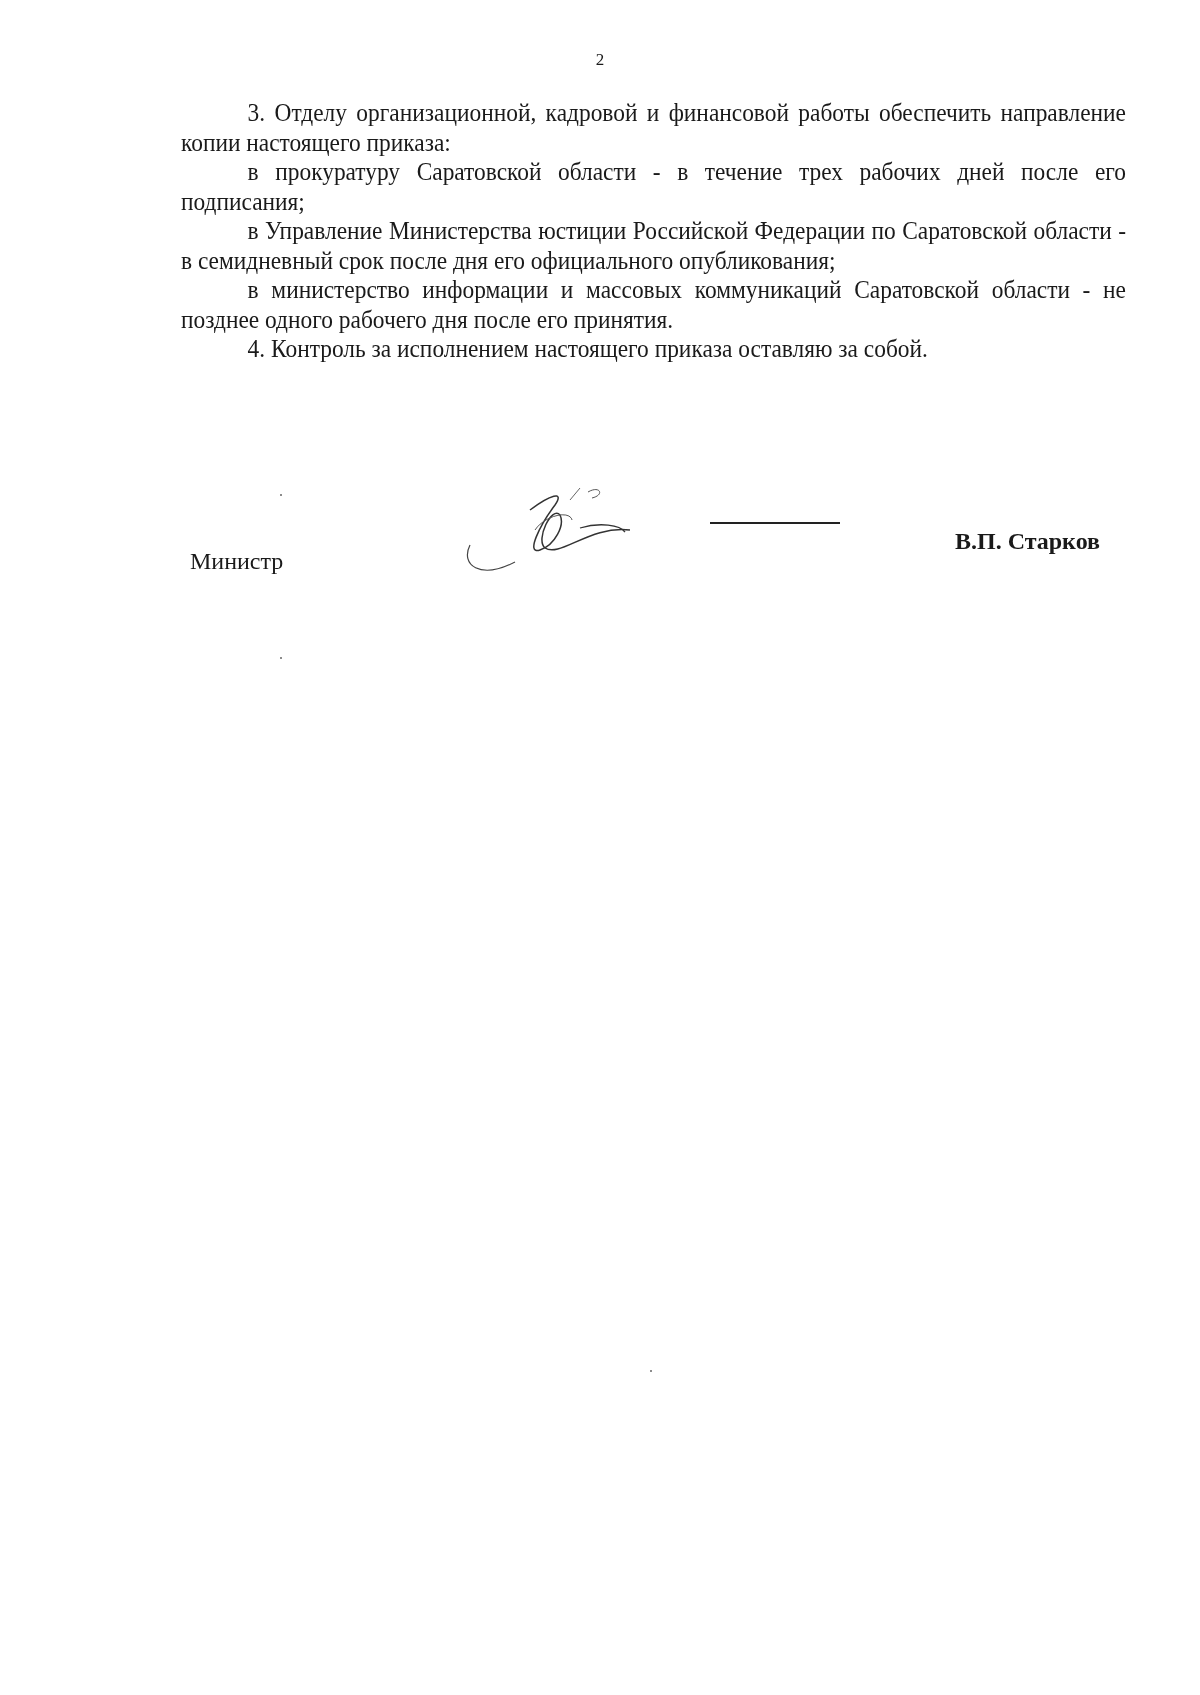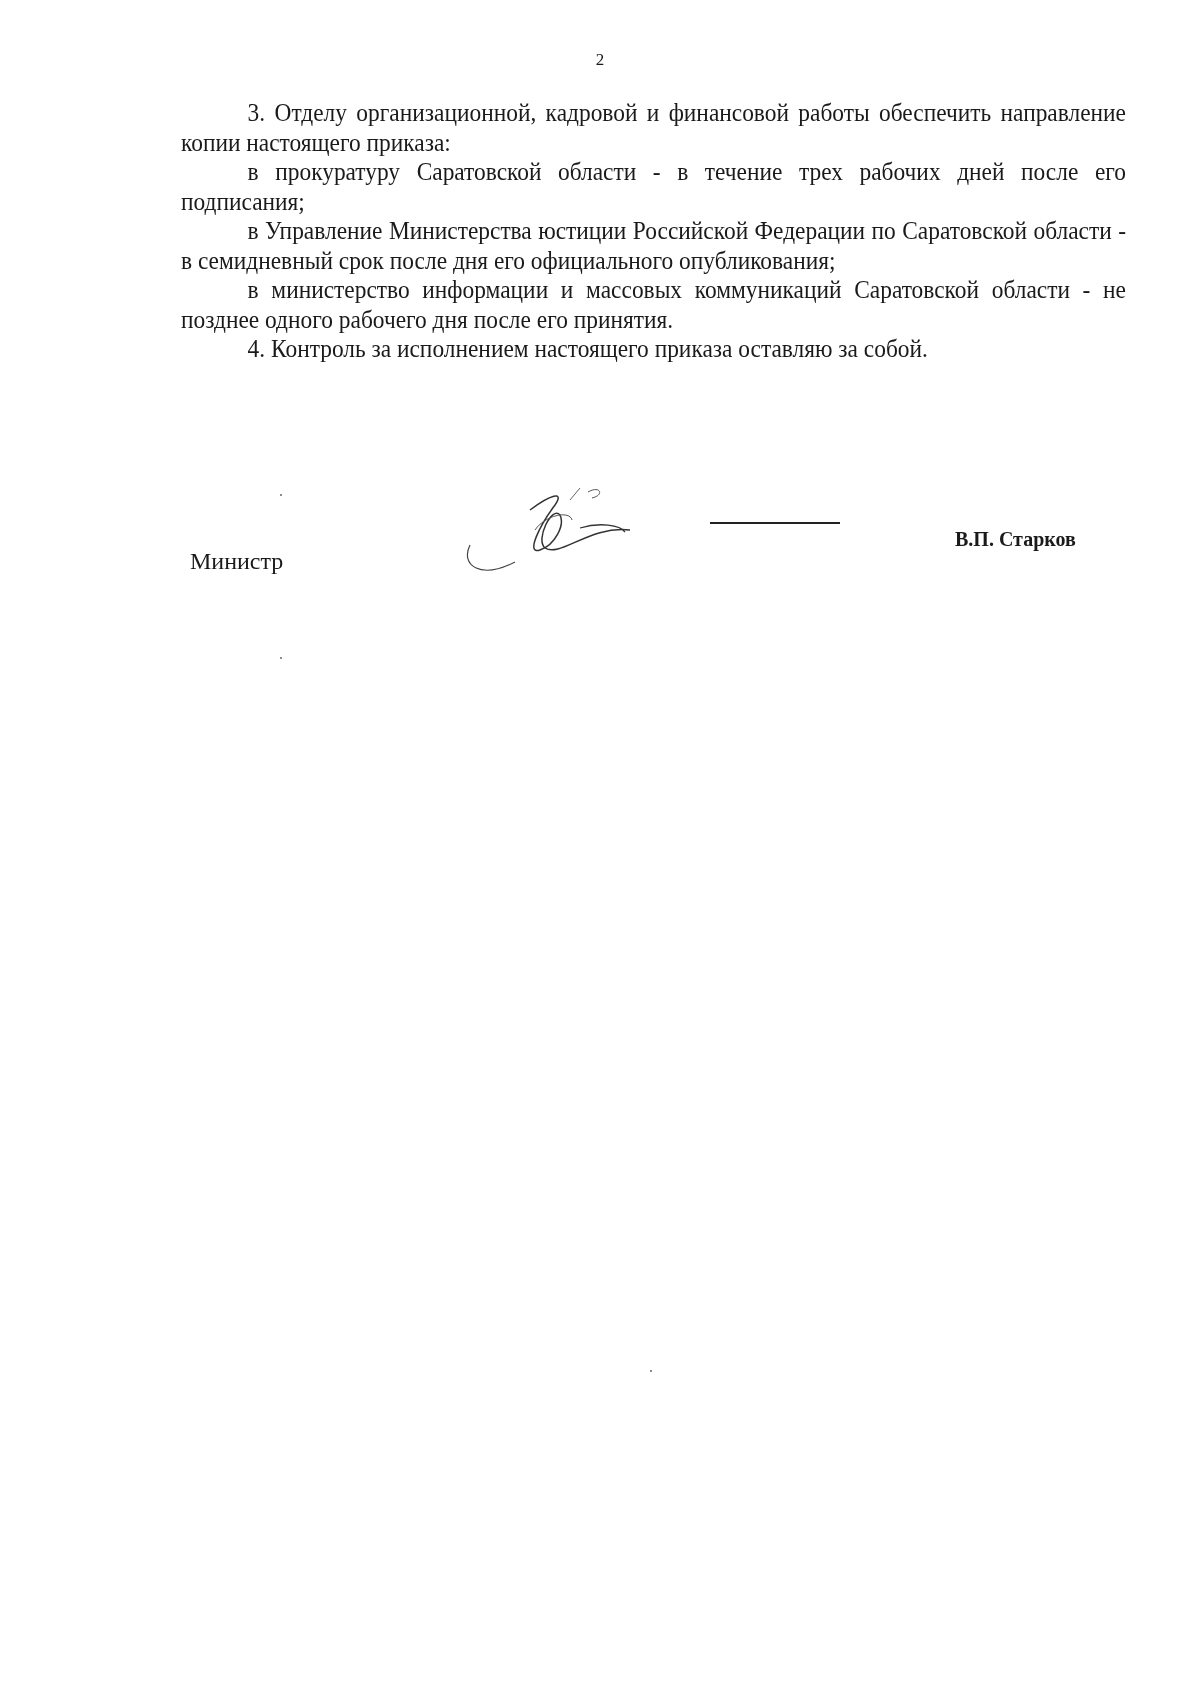--- a/index.html
+++ b/index.html
@@ -4,21 +4,21 @@
 <style>
   html, body { margin:0; padding:0; background:#ffffff; }
   body { width:1200px; height:1695px; position:relative; overflow:hidden;
          font-family:"Liberation Serif","DejaVu Serif",serif; color:#1a1a1a; }
   .page-num { position:absolute; top:50px; left:0; width:1200px; text-align:center; font-size:17px; }
   .body-text { position:absolute; left:181px; top:98px; width:945px; font-size:26px; line-height:29.5px;
                transform:scaleX(0.9); transform-origin:left top; width:1050px; }
   .p { margin:0; text-align:justify; text-align-last:left; }
   .indent { text-indent:74px; }
   .sig-left { position:absolute; left:180px; top:548px; font-size:24px; font-weight:normal;margin-left:10px; }
-  .sig-right { position:absolute; left:955px; top:528px; font-size:20px; font-weight:bold; }
+  .sig-right { position:absolute; left:955px; top:528px; font-size:24px; font-weight:bold; }
   .signature { position:absolute; left:460px; top:470px; }
   .sig-line { position:absolute; left:710px; top:522px; width:130px; height:2px; background:#222; }
   .speck { position:absolute; width:2px; height:2px; background:#666; border-radius:1px; }
 </style>
 </head>
 <body>
 
 <div class="page-num">2</div>
 
 <div class="body-text">

